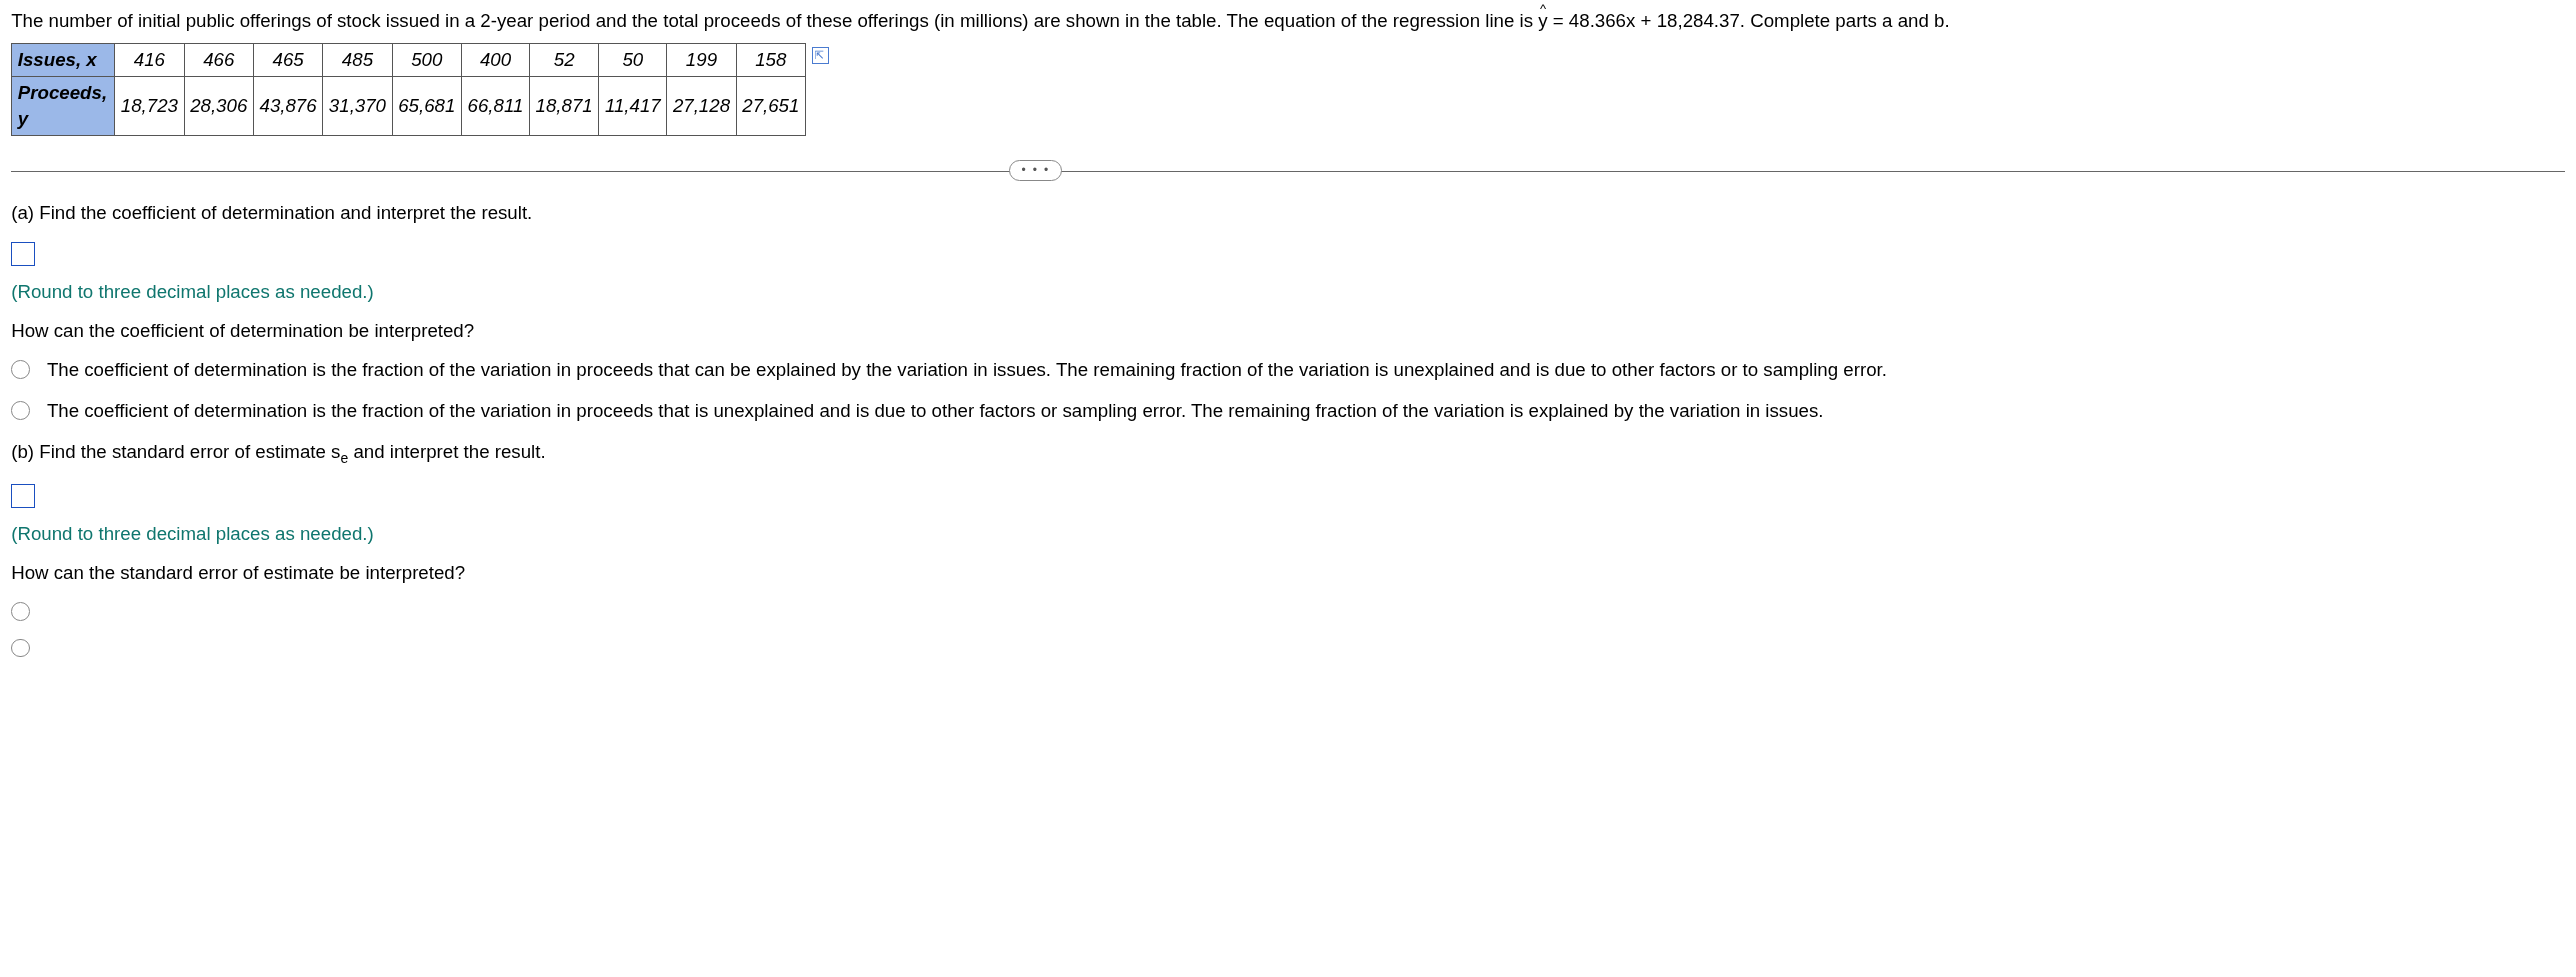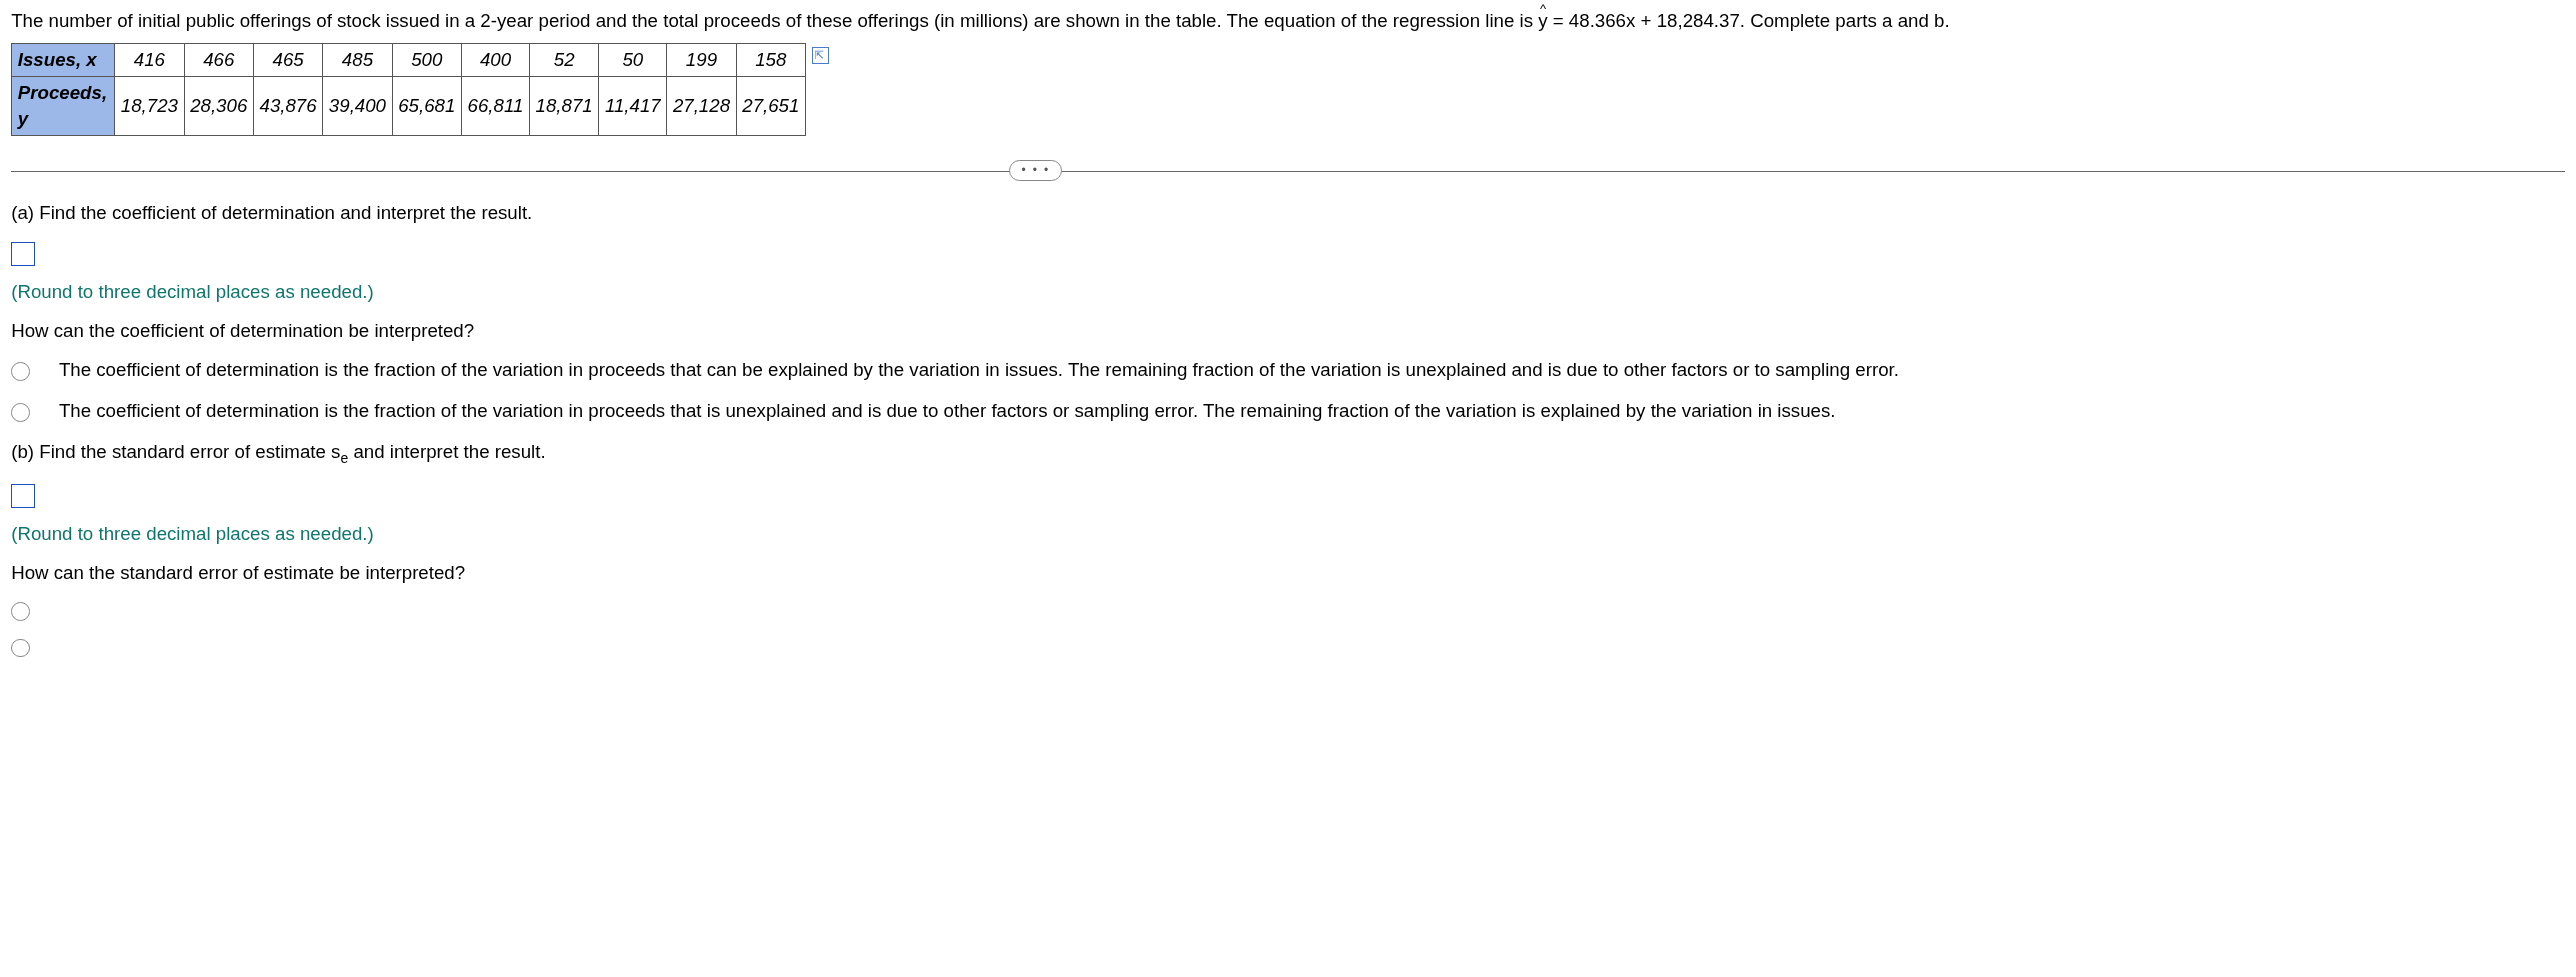--- a/index.html
+++ b/index.html
@@ -45,22 +45,22 @@
     .q { margin: 13px 0; }
     .hint { color: #0f766e; margin: 9.3px 0; }
     .input-box {
       display: inline-block;
       width: 24px; height: 24px;
       border: 0.9px solid #1a4fc0;
       vertical-align: middle;
     }
     .radio-row {
       display: flex;
-      align-items: center;
-      gap: 29px;
+      align-items: flex-start;
+      gap: 17px;
       margin: 9.3px 0 15px 0;
     }
     .radio {
       width: 18.7px; height: 18.7px;
       border-radius: 50%;
       border: 1.9px solid #888;
       flex: 0 0 auto;
       margin-top: 2.8px;
     }
     .sub { font-size: 0.75em; vertical-align: sub; }
@@ -102,21 +102,21 @@
     <td>52</td>
     <td>50</td>
     <td>199</td>
     <td>158</td>
   </tr>
   <tr>
     <th>Proceeds, y</th>
     <td>18,723</td>
     <td>28,306</td>
     <td>43,876</td>
-    <td>39,400</td>
+    <td>31,370</td>
     <td>65,681</td>
     <td>66,811</td>
     <td>18,871</td>
     <td>11,417</td>
     <td>27,128</td>
     <td>27,651</td>
   </tr>
 </tbody>
     </table>
 <span class="icon-expand"></span>

